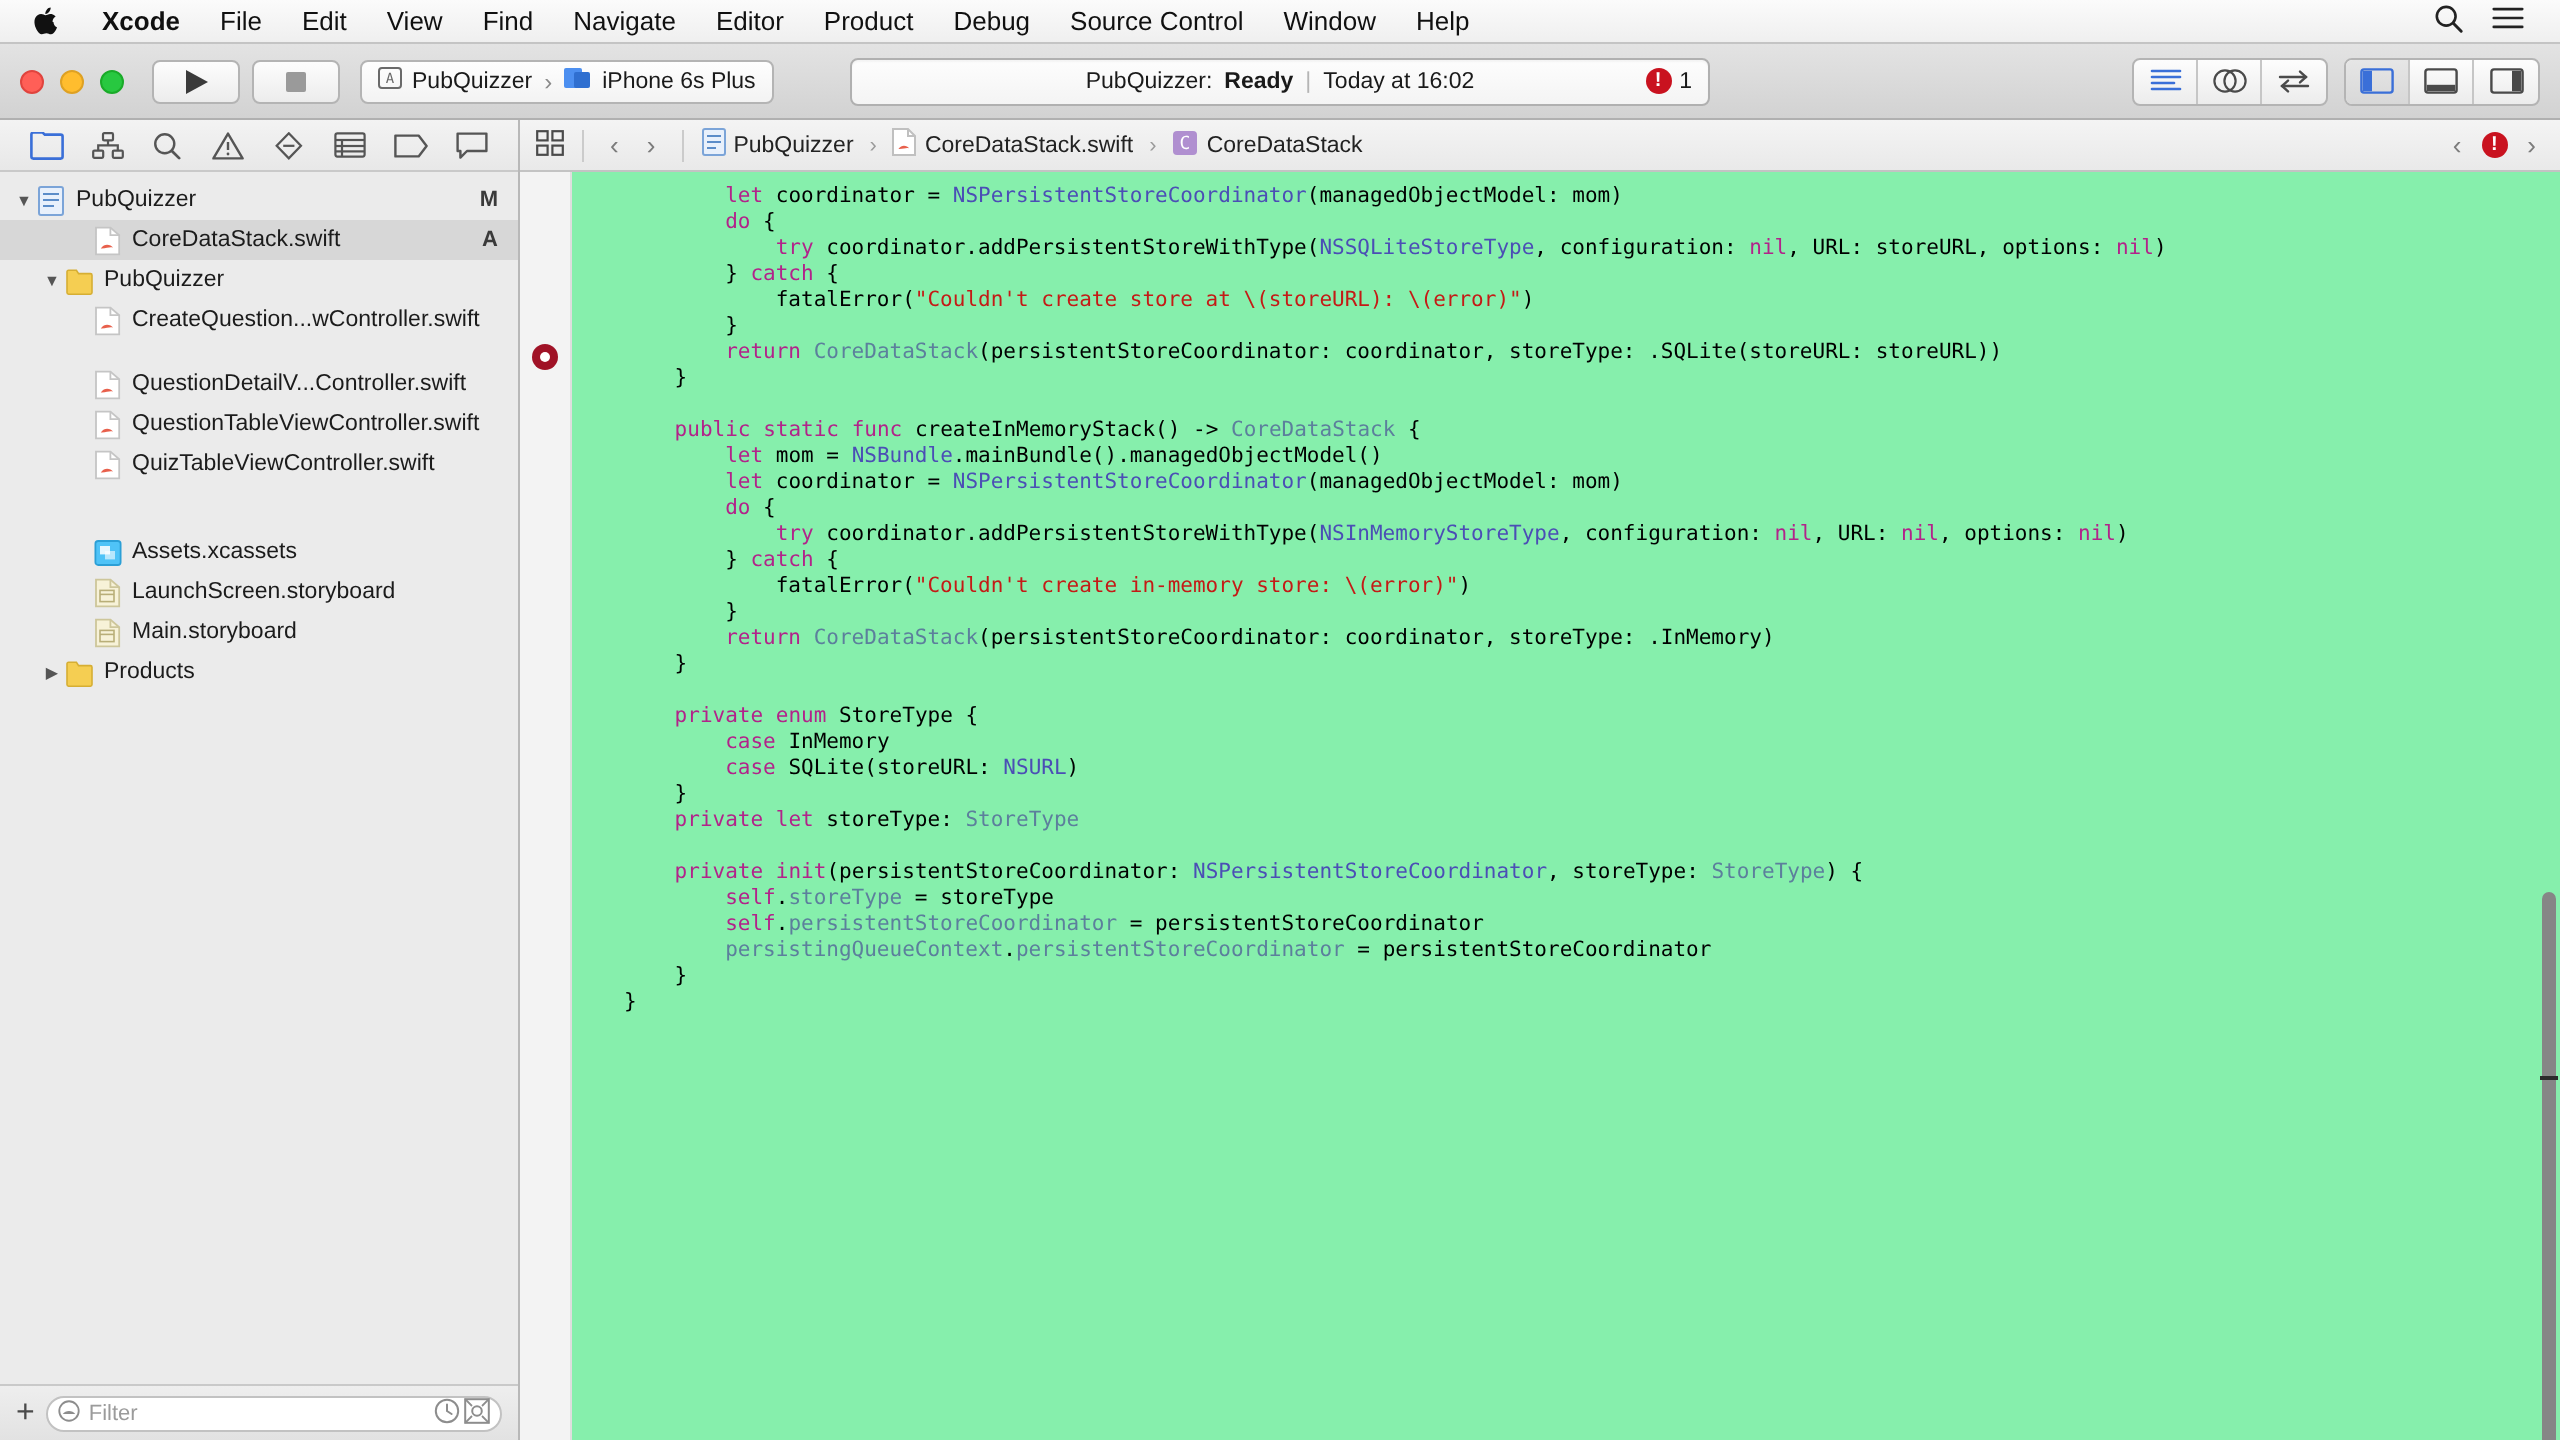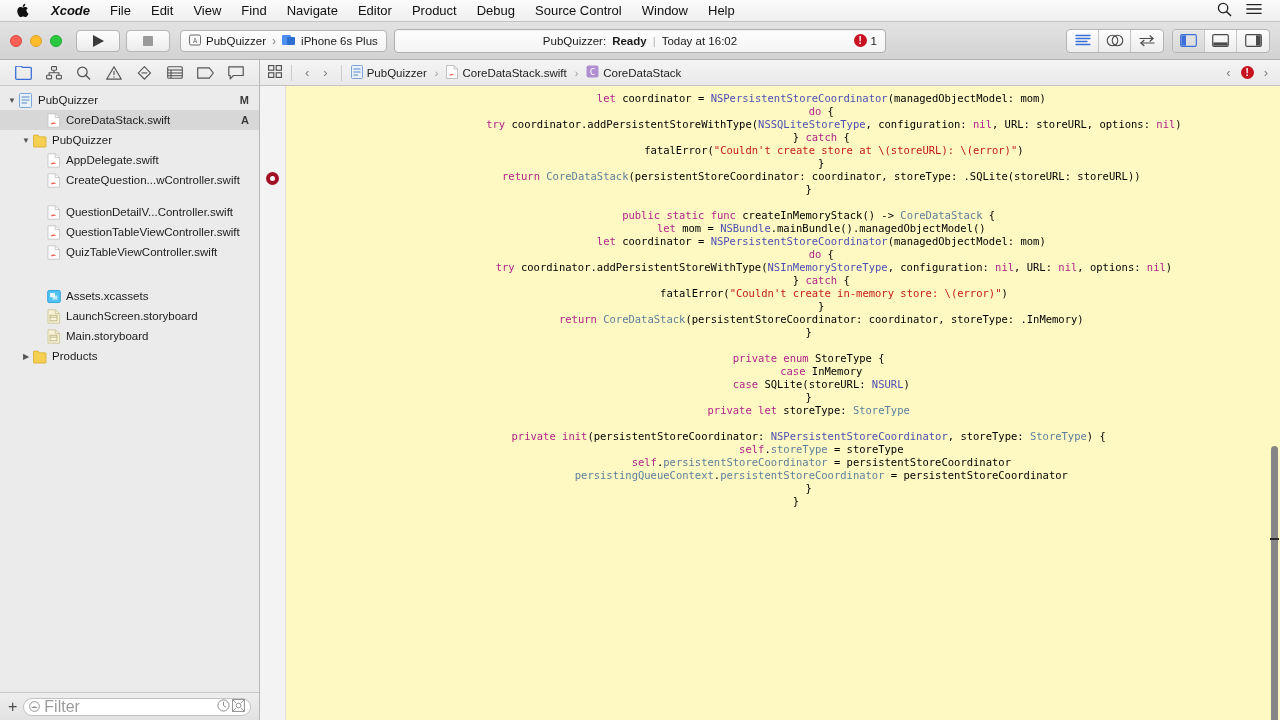--- a/index.html
+++ b/index.html
@@ -17,21 +17,21 @@
     background:linear-gradient(to bottom,#fbfbfb 0%, #efefef 100%);
     border-bottom:1px solid #c4c4c4;
     display:flex; align-items:center;
     padding:0 8px; gap:0px;
     position:relative;
   }
   .menu-item {
     font-size:13px; color:#101010;
     padding:2px 10px; white-space:nowrap; line-height:15px;
   }
-  .menu-item.bold { font-weight:bold;font-style:italic; }
+  .menu-item.bold { font-weight:bold; }
   #apple-logo { padding:0 12px 0 8px; display:flex; align-items:center; }
   #menubar-right { margin-left:auto; display:flex; align-items:center; gap:14px; padding-right:10px; }
 
   
   #toolbar {
     height:38px; width:1280px;
     background:linear-gradient(to bottom,#e3e3e3 0%, #d2d2d2 100%);
     border-bottom:1px solid #b0b0b0;
     display:flex; align-items:center;
     padding:0 10px;
@@ -53,21 +53,21 @@
   #scheme-box {
     height:22px; min-width:180px;
     background:linear-gradient(to bottom,#fefefe,#f3f3f3);
     border:1px solid #b4b4b4; border-radius:4px;
     display:flex; align-items:center; padding:0 8px; gap:5px;
     font-size:11.5px; color:#1a1a1a; margin-left:4px;
   }
   .chev-sep { color:#8a8a8a; font-size:12px; padding:0 1px;}
   #status-box {
     position:absolute; left:50%; transform:translateX(-50%);
-    width:492px; height:24px;
+    width:430px; height:24px;
     background:linear-gradient(to bottom,#fdfdfd,#f4f4f4);
     border:1px solid #b0b0b0; border-radius:4px;
     display:flex; align-items:center; justify-content:center;
     font-size:11.5px; color:#1a1a1a; gap:6px;
     box-shadow: inset 0 1px 1px rgba(0,0,0,0.04);
   }
   #status-box .sep { color:#b5b5b5; }
   #status-err {
     position:absolute; right:8px; display:flex; align-items:center; gap:4px;
   }
@@ -122,39 +122,39 @@
 
   #nav-filter {
     height:28px; border-top:1px solid #c9c9c9;
     background:linear-gradient(to bottom,#eeeeee,#e2e2e2);
     display:flex; align-items:center; padding:0 8px; gap:6px;
   }
   #filter-field {
     flex:1; height:18px; border-radius:9px;
     background:#fff; border:1px solid #c2c2c2;
     display:flex; align-items:center; padding:0 5px; gap:4px;
-    font-size:16px; color:#9b9b9b;
+    font-size:11px; color:#9b9b9b;
   }
   .filter-right { margin-left:auto; display:flex; gap:2px; align-items:center;}
 
   
   #editor-area { flex:1; display:flex; flex-direction:column; position:relative; background:#fff;}
   #jumpbar {
     height:26px; border-bottom:1px solid #c3c3c3;
     background:linear-gradient(to bottom,#f4f4f4,#e9e9e9);
     display:flex; align-items:center; padding:0 8px; gap:6px;
     font-size:11.5px; color:#222;
   }
   .jb-sep { width:1px; height:16px; background:#cbcbcb; margin:0 3px; }
   .jb-arrow { color:#7c7c7c; font-size:13px; padding:0 4px; }
   .jb-crumb { display:flex; align-items:center; gap:4px; }
   .jb-chev { color:#9a9a9a; font-size:11px; padding:0 2px;}
   #jumpbar-right { margin-left:auto; display:flex; align-items:center; gap:6px; }
 
-  #code-wrap { flex:1; display:flex; position:relative; overflow:hidden; background:#fef9c3;text-align:center; }
+  #code-wrap { flex:1; display:flex; position:relative; overflow:hidden; background:#86efac; }
   #gutter {
     width:26px; background:#f3f3f3; border-right:1px solid #dedede;
     position:relative; flex:0 0 26px;
   }
   #err-marker {
     position:absolute; left:6px; top:86px;
     width:13px; height:13px; border-radius:50%;
     background:#a01226; display:flex; align-items:center; justify-content:center;
   }
   #err-marker::after { content:""; width:5px; height:5px; border-radius:50%; background:#fff; }
@@ -418,31 +418,20 @@
         </div>
         <div class="tree-row" style="padding-left: 34px;">
           <span class="disc"></span>
           <span class="tree-icon">
             <svg width="14" height="15" viewBox="0 0 14 15">
               <path d="M1 0.8 H8.2 L12.6 4.6 V14.2 H1 Z" fill="#fff" stroke="#c5c5c5" stroke-width="0.9"></path>
               <path d="M8.2 0.8 V4.6 H12.6" fill="none" stroke="#c5c5c5" stroke-width="0.9"></path>
               <path d="M3.4 11.2 C5.4 8.4 8.3 9.3 9.6 10.9 C8 10.2 6.6 11.3 3.4 11.2 Z" fill="#e8604c"></path>
             </svg>
           </span>
-          <span class="tree-label">AppDelegate.swift</span>
-        </div>
-        <div class="tree-row" style="padding-left: 34px;">
-          <span class="disc"></span>
-          <span class="tree-icon">
-            <svg width="14" height="15" viewBox="0 0 14 15">
-              <path d="M1 0.8 H8.2 L12.6 4.6 V14.2 H1 Z" fill="#fff" stroke="#c5c5c5" stroke-width="0.9"></path>
-              <path d="M8.2 0.8 V4.6 H12.6" fill="none" stroke="#c5c5c5" stroke-width="0.9"></path>
-              <path d="M3.4 11.2 C5.4 8.4 8.3 9.3 9.6 10.9 C8 10.2 6.6 11.3 3.4 11.2 Z" fill="#e8604c"></path>
-            </svg>
-          </span>
           <span class="tree-label">CreateQuestion...wController.swift</span>
         </div>
         <div class="tree-row" style="padding-left: 34px; margin-top: 12px;">
           <span class="disc"></span>
           <span class="tree-icon">
             <svg width="14" height="15" viewBox="0 0 14 15">
               <path d="M1 0.8 H8.2 L12.6 4.6 V14.2 H1 Z" fill="#fff" stroke="#c5c5c5" stroke-width="0.9"></path>
               <path d="M8.2 0.8 V4.6 H12.6" fill="none" stroke="#c5c5c5" stroke-width="0.9"></path>
               <path d="M3.4 11.2 C5.4 8.4 8.3 9.3 9.6 10.9 C8 10.2 6.6 11.3 3.4 11.2 Z" fill="#e8604c"></path>
             </svg>

